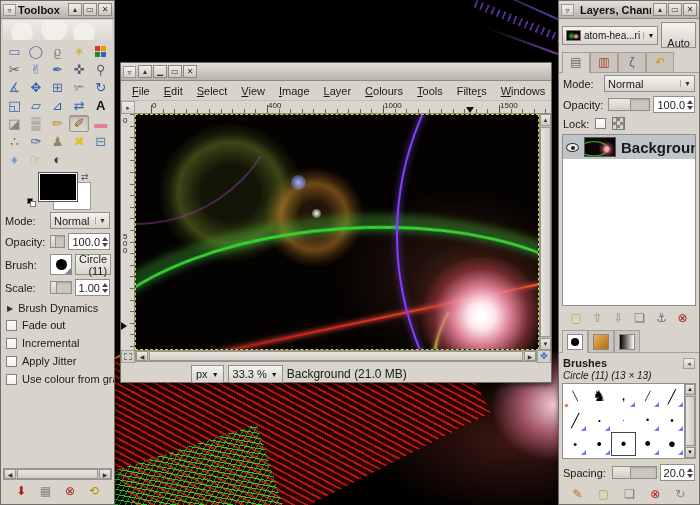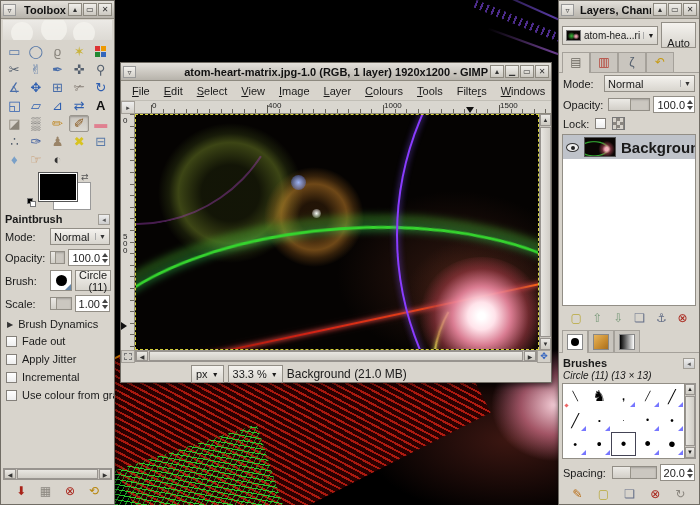--- a/index.html
+++ b/index.html
@@ -30,21 +30,21 @@
   .dt-trline3 { position:absolute; left:484px; top:48px; width:120px; height:2px;
     background:linear-gradient(90deg, transparent, #b86cf5); transform:rotate(20deg); }
 
   
   .win { position:absolute; background:#d8d4cc; border:1px solid #706c64;
     box-shadow:1px 2px 6px rgba(0,0,0,.65); }
   .titlebar { height:18px; display:flex; align-items:center; gap:2px; padding:0 2px;
     background:linear-gradient(#e3e0da,#b7b3ab); border-bottom:1px solid #8d897f; }
   .titlebar .ticon { width:13px; height:12px; border:1px solid #999; background:linear-gradient(#f2f0ec,#d4d1ca);
     font-size:8px; line-height:11px; text-align:center; color:#444; flex:0 0 auto; }
-  .titlebar .ttext { flex:1; text-align:right; font-weight:bold; font-size:11px; color:#111;
+  .titlebar .ttext { flex:1; text-align:left; font-weight:bold; font-size:11px; color:#111;
     white-space:nowrap; overflow:hidden; }
   .wbtn { width:14px; height:13px; border:1px solid #8d897f; background:linear-gradient(#f0eeea,#ccc9c1);
     font-size:8px; line-height:11px; text-align:center; color:#333; flex:0 0 auto; }
 
   
   #toolbox { left:0; top:0; width:115px; height:505px; }
   .wilber-band { height:20px; margin:1px 2px; background:linear-gradient(#eceae6,#dddad4); position:relative; overflow:hidden; }
   .wilber-band i { position:absolute; border-radius:50%; background:#f4f2ee; opacity:.8; }
   #toolgrid { display:grid; grid-template-columns:repeat(5,1fr); gap:1px; padding:2px 3px; }
   .tool { height:17px; display:flex; align-items:center; justify-content:center;
@@ -339,24 +339,20 @@
   <div id="colorarea">
     <span id="swapcolors">⇄</span>
     <div id="fgswatch"></div>
     <div id="bgswatch"></div>
     <div id="resetcolors">
         <span class="fg"></span>
         <span class="bg"></span>
       </div>
   </div>
 
-  <div class="opt-header">
-    <span>Paintbrush</span>
-    <span class="dockbtn">◂</span>
-  </div>
   <div class="optrow">
     <span class="lbl">Mode:</span>
     <span class="dropdown">
       <span class="dtext">Normal</span>
       <span class="arr">▼</span>
     </span>
   </div>
   <div class="optrow">
     <span class="lbl">Opacity:</span>
     <span class="slider">
@@ -396,25 +392,25 @@
     <span class="tri">▶</span>
     <span>Brush Dynamics</span>
   </div>
   <div id="checklist">
       <div class="checkrow">
         <span class="checkbox"></span>
         <span>Fade out</span>
       </div>
       <div class="checkrow">
         <span class="checkbox"></span>
-        <span>Apply Jitter</span>
+        <span>Incremental</span>
       </div>
       <div class="checkrow">
         <span class="checkbox"></span>
-        <span>Incremental</span>
+        <span>Apply Jitter</span>
       </div>
       <div class="checkrow">
         <span class="checkbox"></span>
         <span>Use colour from gradien</span>
       </div>
     </div>
 
   <div id="tb-bottom">
     <div class="hscroll">
       <span class="sb">◀</span>
@@ -426,21 +422,20 @@
         <span class="mini-btn" style="color: rgb(138, 134, 126);">▦</span>
         <span class="mini-btn" style="color: rgb(168, 34, 24);">⊗</span>
         <span class="mini-btn" style="color: rgb(184, 134, 11);">⟲</span>
       </div>
   </div>
 </div>
 
 <div class="win" id="imgwin">
   <div class="titlebar">
     <span class="ticon">▿</span>
-    <span class="ttext">atom-heart-matrix.jpg-1.0 (RGB, 1 layer) 1920x1200 - GIMP</span>
     <span id="iw-winbtns" style="display:flex;gap:1px;">
         <span class="wbtn">▴</span>
         <span class="wbtn">▁</span>
         <span class="wbtn">▭</span>
         <span class="wbtn">✕</span>
       </span>
   </div>
   <div id="menubar">
       <span class="menu-item"><u>F</u>ile</span>
       <span class="menu-item"><u>E</u>dit</span>

